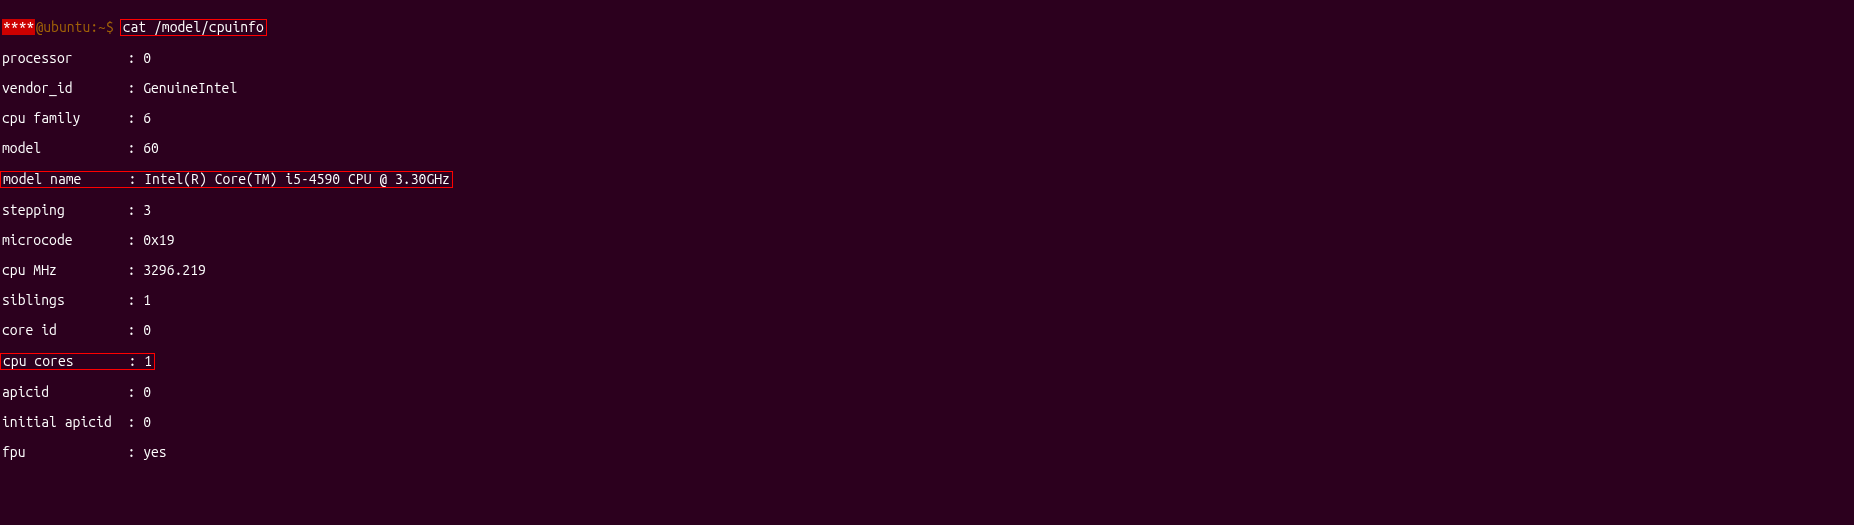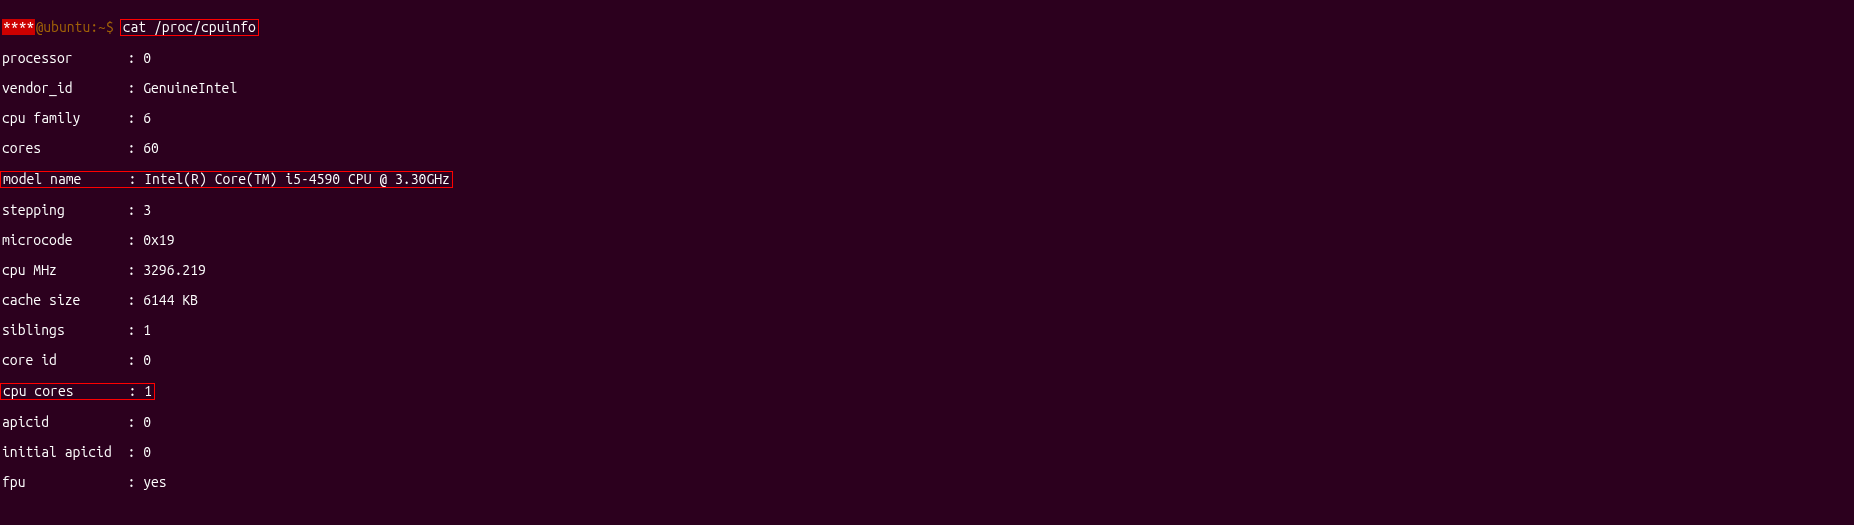--- a/index.html
+++ b/index.html
@@ -47,30 +47,29 @@
     white-space: pre;
   }
   .val {
     white-space: pre-wrap;
   }
 </style>
 </head>
 <body>
 
 <div class="terminal">
-<span class="line"><span class="prompt-user">****</span><span class="prompt-rest">@ubuntu:~$ </span><span class="box"><span>cat /proc/cpuinfo</span></span></span>
+<span class="line"><span class="prompt-user">****</span><span class="prompt-rest">@ubuntu:~$ </span><span class="box"><span>cat /model/cpuinfo</span></span></span>
 <span class="kvline"><span class="key">processor       </span><span class="colon">: </span><span class="val">0</span></span>
 <span class="kvline"><span class="key">vendor_id       </span><span class="colon">: </span><span class="val">GenuineIntel</span></span>
 <span class="kvline"><span class="key">cpu family      </span><span class="colon">: </span><span class="val">6</span></span>
-<span class="kvline"><span class="key">cores           </span><span class="colon">: </span><span class="val">60</span></span>
+<span class="kvline"><span class="key">model           </span><span class="colon">: </span><span class="val">60</span></span>
 <span class="kvline"><span class="box"><span class="key">model name      </span><span class="colon">: </span><span class="val">Intel(R) Core(TM) i5-4590 CPU @ 3.30GHz</span></span></span>
 <span class="kvline"><span class="key">stepping        </span><span class="colon">: </span><span class="val">3</span></span>
 <span class="kvline"><span class="key">microcode       </span><span class="colon">: </span><span class="val">0x19</span></span>
 <span class="kvline"><span class="key">cpu MHz         </span><span class="colon">: </span><span class="val">3296.219</span></span>
-<span class="kvline"><span class="key">cache size      </span><span class="colon">: </span><span class="val">6144 KB</span></span>
 <span class="kvline"><span class="key">siblings        </span><span class="colon">: </span><span class="val">1</span></span>
 <span class="kvline"><span class="key">core id         </span><span class="colon">: </span><span class="val">0</span></span>
 <span class="kvline"><span class="box"><span class="key">cpu cores       </span><span class="colon">: </span><span class="val">1</span></span></span>
 <span class="kvline"><span class="key">apicid          </span><span class="colon">: </span><span class="val">0</span></span>
 <span class="kvline"><span class="key">initial apicid  </span><span class="colon">: </span><span class="val">0</span></span>
 <span class="kvline"><span class="key">fpu             </span><span class="colon">: </span><span class="val">yes</span></span>
 
 
 
 

